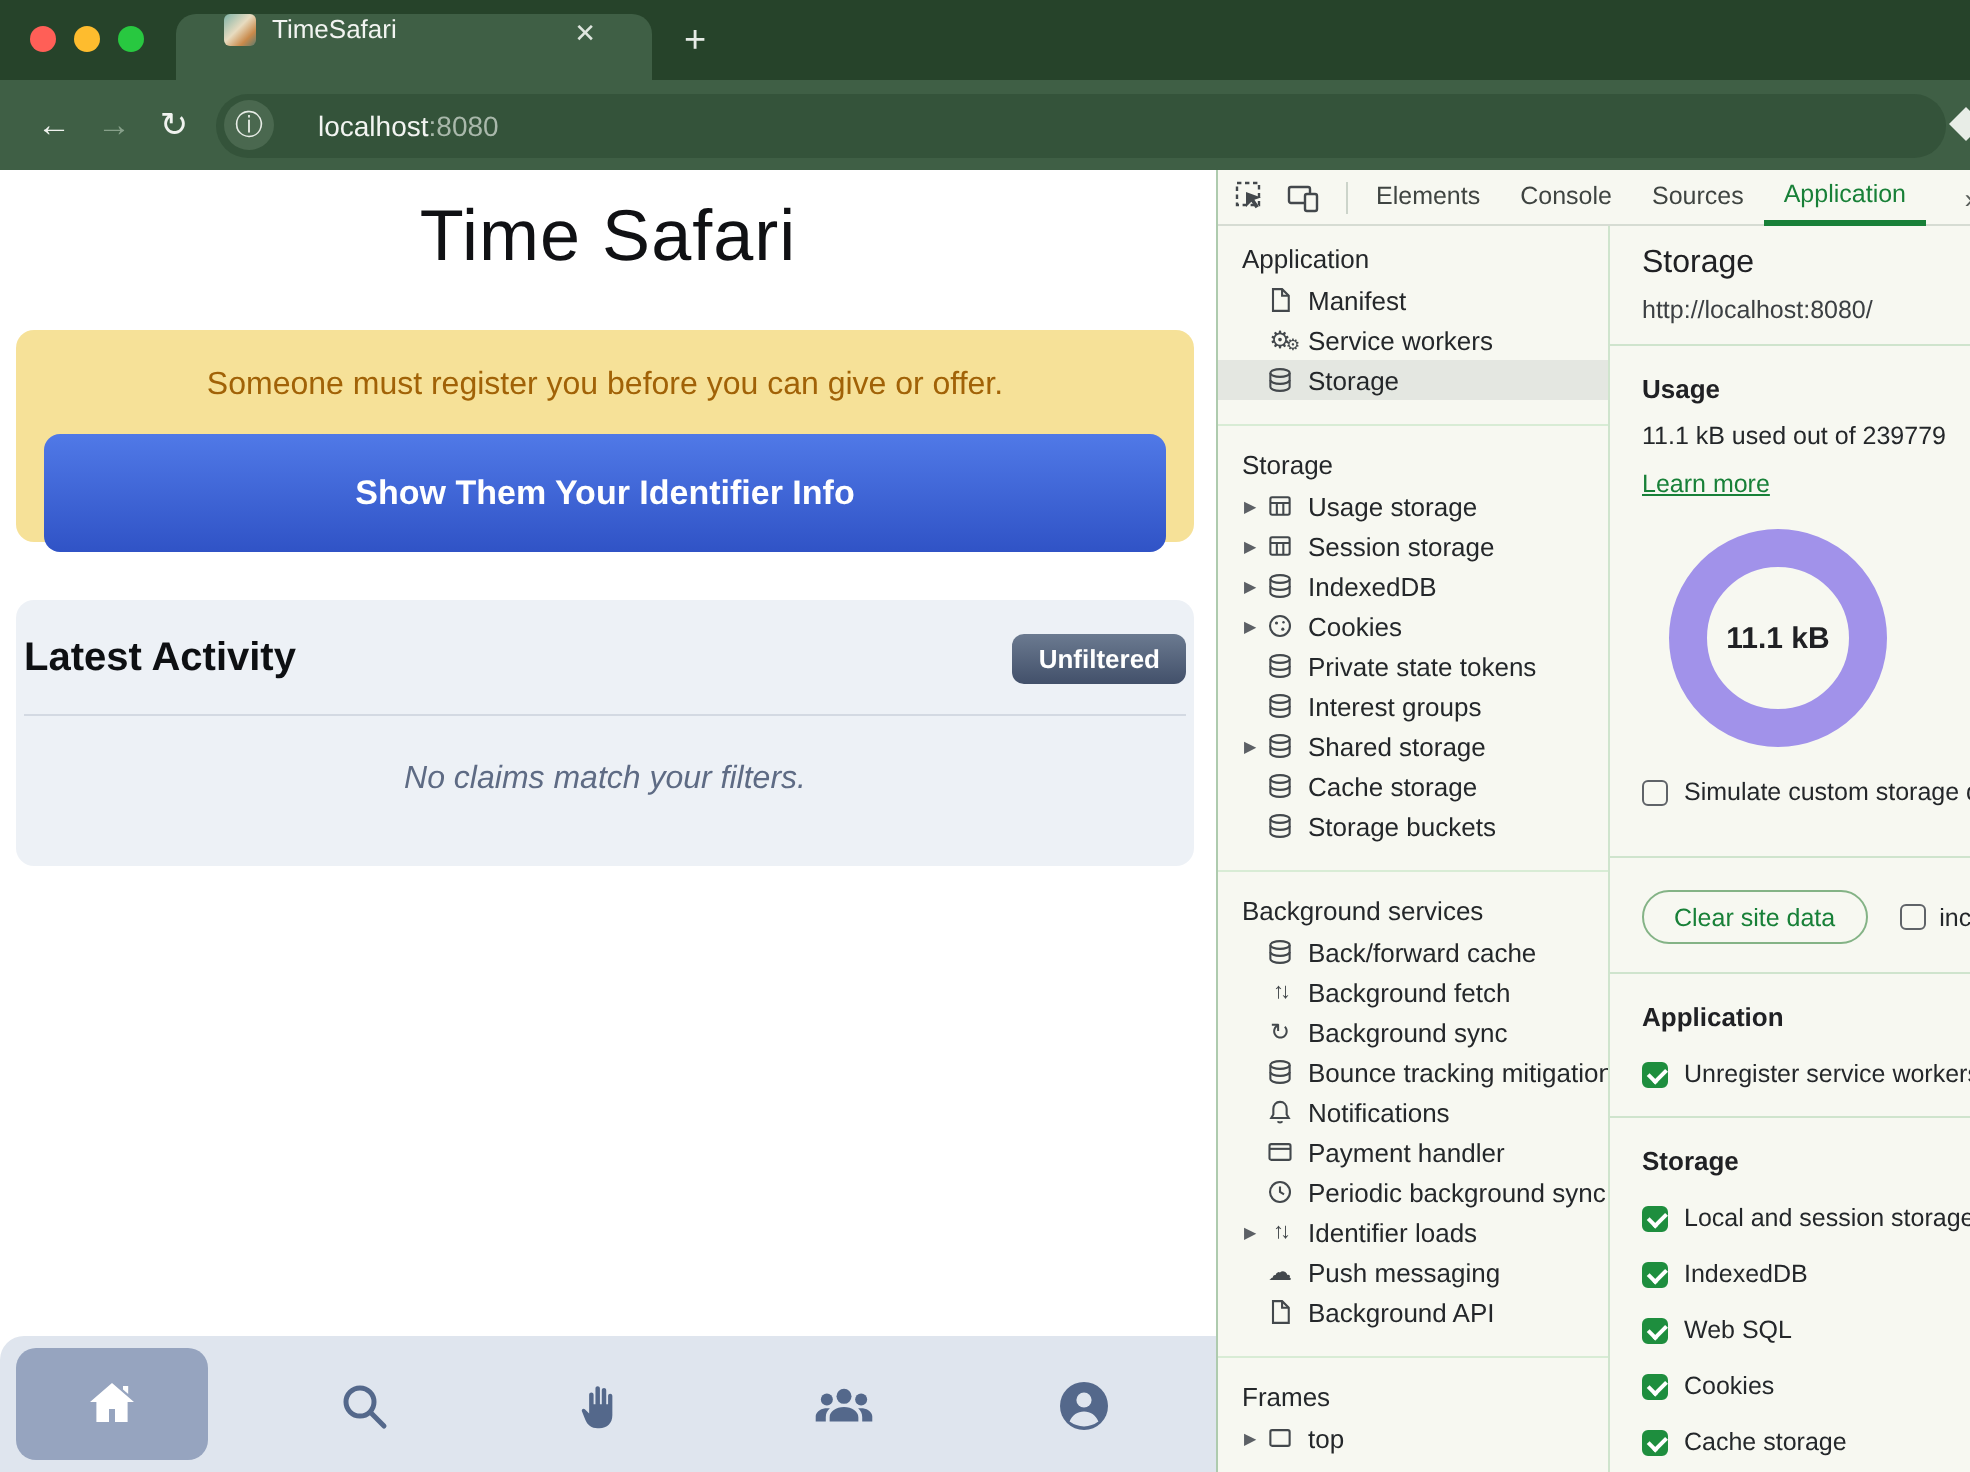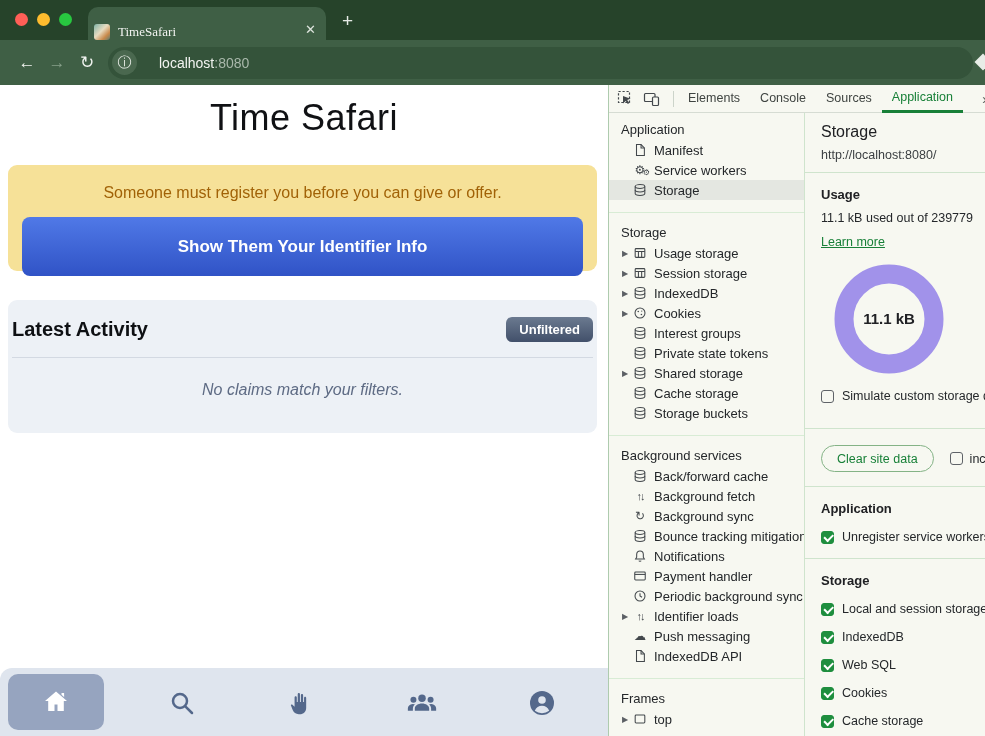--- a/index.html
+++ b/index.html
@@ -2,21 +2,21 @@
 <html><head>
 <meta charset="utf-8">
 <style>
   * { margin:0; padding:0; box-sizing:border-box; }
   html,body { width:985px; height:736px; overflow:hidden; font-family:"Liberation Sans", sans-serif; background:#fff; }
 
   
   .titlebar { position:relative; height:40px; background:#26432a; }
   .dot { position:absolute; top:13px; width:13px; height:13px; border-radius:50%; }
   .dot.red{ left:15px; background:#ff5f57; } .dot.yellow{ left:37px; background:#febc2e; } .dot.green{ left:59px; background:#28c840; }
-  .tab { position:absolute; left:88px; top:7px; width:238px; height:33px; background:#3f5f45; border-radius:10px 10px 0 0; display:flex; align-items:flex-end; padding:0 6px;font-family:Liberation Serif, serif; }
+  .tab { position:absolute; left:88px; top:7px; width:238px; height:33px; background:#3f5f45; border-radius:10px 10px 0 0; display:flex; align-items:flex-start; padding:0 24px; }
   .favicon { width:16px; height:16px; border-radius:3px; background:linear-gradient(135deg,#7fb3a8 0%,#e8dcc0 45%,#c98a4b 75%,#5c7a6e 100%); flex:none; }
   .tab-title { color:#f2f4f1; font-size:13px; margin-left:8px; flex:1; white-space:nowrap; overflow:hidden; }
   .tab-close { color:#dfe6df; font-size:13px; padding:2px 4px; }
   .newtab-btn { position:absolute; left:336px; top:8px; color:#e6ebe6; font-size:19px; font-weight:300; padding:2px 6px; }
   .navbar { position:relative; height:45px; background:#3f5f45; display:flex; align-items:center; padding:0 12px; }
   .nav-ic { font-size:17px; color:#f0f3ef; width:30px; text-align:center; flex:none; }
   .nav-ic.dim { color:#87a08a; }
   .url-pill { flex:1; height:32px; margin-left:6px; background:#34533a; border-radius:16px; display:flex; align-items:center; padding:0 12px 0 4px; overflow:hidden; }
   .info-circle { width:25px; height:25px; border-radius:50%; background:#4a684f; color:#e8ede7; font-size:14px; display:flex; align-items:center; justify-content:center; flex:none; }
   .url-text { margin-left:22px; font-size:14px; color:#f2f4f1; white-space:nowrap; }
@@ -254,30 +254,30 @@
             </svg>
           <span>Cookies</span>
         </div>
         <div class="trow">
           <span class="tw"></span>
           <svg class="ic" viewBox="0 0 16 16">
               <ellipse cx="8" cy="4" rx="5.5" ry="2.2"></ellipse>
               <path d="M2.5 4v8c0 1.2 2.5 2.2 5.5 2.2s5.5-1 5.5-2.2V4"></path>
               <path d="M2.5 8c0 1.2 2.5 2.2 5.5 2.2S13.5 9.2 13.5 8"></path>
             </svg>
+          <span>Private state tokens</span>
+        </div>
+        <div class="trow">
+          <span class="tw"></span>
+          <svg class="ic" viewBox="0 0 16 16">
+              <ellipse cx="8" cy="4" rx="5.5" ry="2.2"></ellipse>
+              <path d="M2.5 4v8c0 1.2 2.5 2.2 5.5 2.2s5.5-1 5.5-2.2V4"></path>
+              <path d="M2.5 8c0 1.2 2.5 2.2 5.5 2.2S13.5 9.2 13.5 8"></path>
+            </svg>
           <span>Interest groups</span>
-        </div>
-        <div class="trow">
-          <span class="tw"></span>
-          <svg class="ic" viewBox="0 0 16 16">
-              <ellipse cx="8" cy="4" rx="5.5" ry="2.2"></ellipse>
-              <path d="M2.5 4v8c0 1.2 2.5 2.2 5.5 2.2s5.5-1 5.5-2.2V4"></path>
-              <path d="M2.5 8c0 1.2 2.5 2.2 5.5 2.2S13.5 9.2 13.5 8"></path>
-            </svg>
-          <span>Private state tokens</span>
         </div>
         <div class="trow">
           <span class="tw">▶</span>
           <svg class="ic" viewBox="0 0 16 16">
               <ellipse cx="8" cy="4" rx="5.5" ry="2.2"></ellipse>
               <path d="M2.5 4v8c0 1.2 2.5 2.2 5.5 2.2s5.5-1 5.5-2.2V4"></path>
               <path d="M2.5 8c0 1.2 2.5 2.2 5.5 2.2S13.5 9.2 13.5 8"></path>
             </svg>
           <span>Shared storage</span>
         </div>
@@ -363,21 +363,21 @@
           <span class="tw"></span>
           <span class="ic glyph">☁</span>
           <span>Push messaging</span>
         </div>
         <div class="trow">
           <span class="tw"></span>
           <svg class="ic" viewBox="0 0 16 16">
               <path d="M4 1.8h5.2L13 5.6v8.6H4z"></path>
               <path d="M9.2 1.8v3.8H13"></path>
             </svg>
-          <span>IndexedDB API</span>
+          <span>Background API</span>
         </div>
 
         <div class="sec-div"></div>
         <div class="sec-title">Frames</div>
         <div class="trow">
           <span class="tw">▶</span>
           <svg class="ic" viewBox="0 0 16 16">
               <rect x="2.5" y="3.5" width="11" height="9" rx="1"></rect>
             </svg>
           <span>top</span>

